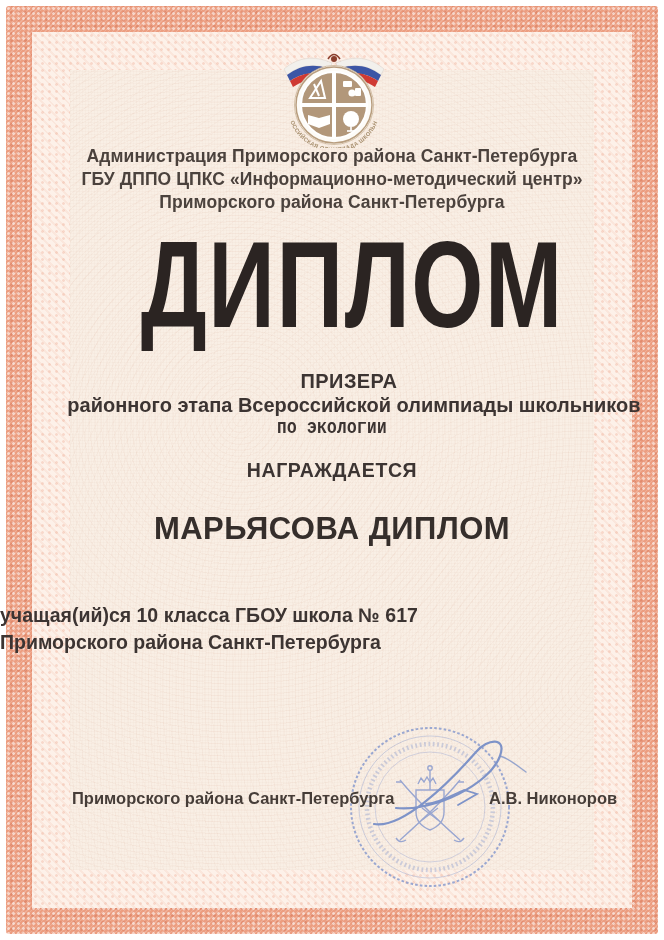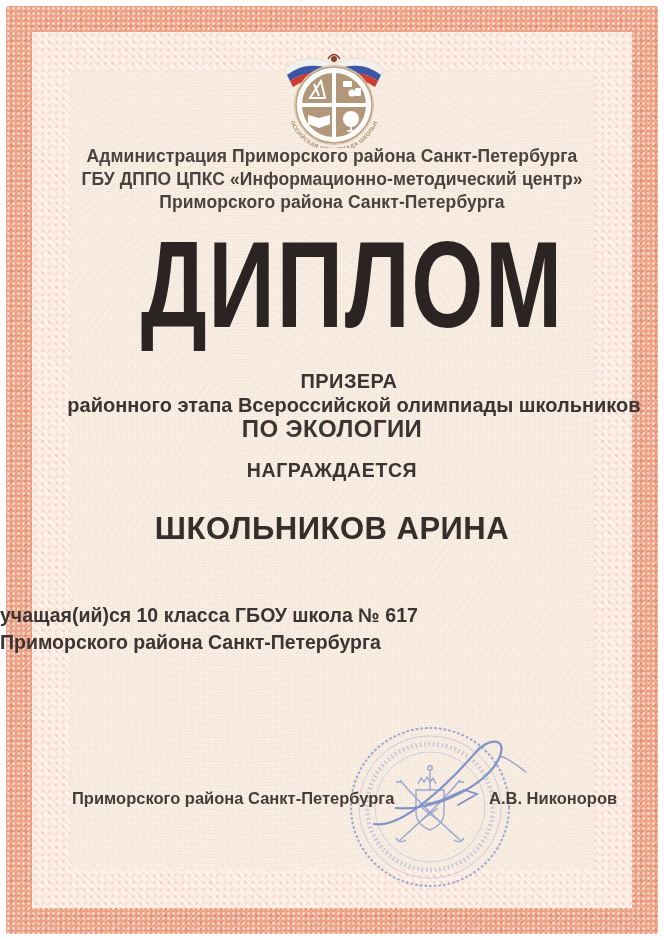--- a/index.html
+++ b/index.html
@@ -54,21 +54,21 @@
     font-size:122px;line-height:1;font-weight:700;color:#2b2422;padding-left:40px;
   }
   .diploma-title span{display:inline-block;transform:scale(.76,1);transform-origin:center;letter-spacing:2px;}
 
   .award-block{
     position:absolute;left:0;right:0;top:369px;text-align:center;
     color:#3c3432;font-weight:700;
   }
   .award-rank{font-size:20px;line-height:24px;letter-spacing:.4px;margin-left:34px;}
   .award-event{font-size:20px;line-height:24px;padding-left:44px;}
-  .award-subject{font-size:24px;line-height:24px;letter-spacing:.4px;}
+  .award-subject{font-size:16px;line-height:24px;letter-spacing:.4px;font-family:Liberation Mono, monospace;}
 
   .awarded-label{
     position:absolute;left:0;right:0;top:459px;text-align:center;
     font-size:19.5px;font-weight:700;letter-spacing:.6px;color:#3c3432;
   }
   .recipient-name{
     position:absolute;left:0;right:0;top:511px;text-align:center;
     font-size:31px;font-weight:700;letter-spacing:.5px;color:#352e2b;
   }
   .recipient-details{
@@ -176,21 +176,21 @@
     </div>
 
     <div class="award-block">
       <div class="award-rank">ПРИЗЕРА</div>
       <div class="award-event">районного этапа Всероссийской олимпиады школьников</div>
       <div class="award-subject">ПО ЭКОЛОГИИ</div>
     </div>
 
     <div class="awarded-label">НАГРАЖДАЕТСЯ</div>
 
-    <div class="recipient-name">ШКОЛЬНИКОВ АРИНА</div>
+    <div class="recipient-name">МАРЬЯСОВА ДИПЛОМ</div>
     <div class="recipient-details">
       <div>учащая(ий)ся 10 класса ГБОУ школа № 617</div>
       <div>Приморского района Санкт-Петербурга</div>
     </div>
 
     <svg class="seal" viewBox="0 0 210 190">
       <g stroke="#8a9bce" fill="none">
         <circle cx="100" cy="95" r="79" stroke-width="2" stroke-dasharray="2.6 2.1" opacity=".85"></circle>
         <circle cx="100" cy="95" r="71" stroke-width=".8" opacity=".5"></circle>
         <circle cx="100" cy="95" r="63" stroke-width="4.5" stroke-dasharray="1.8 2.6" opacity=".4"></circle>

